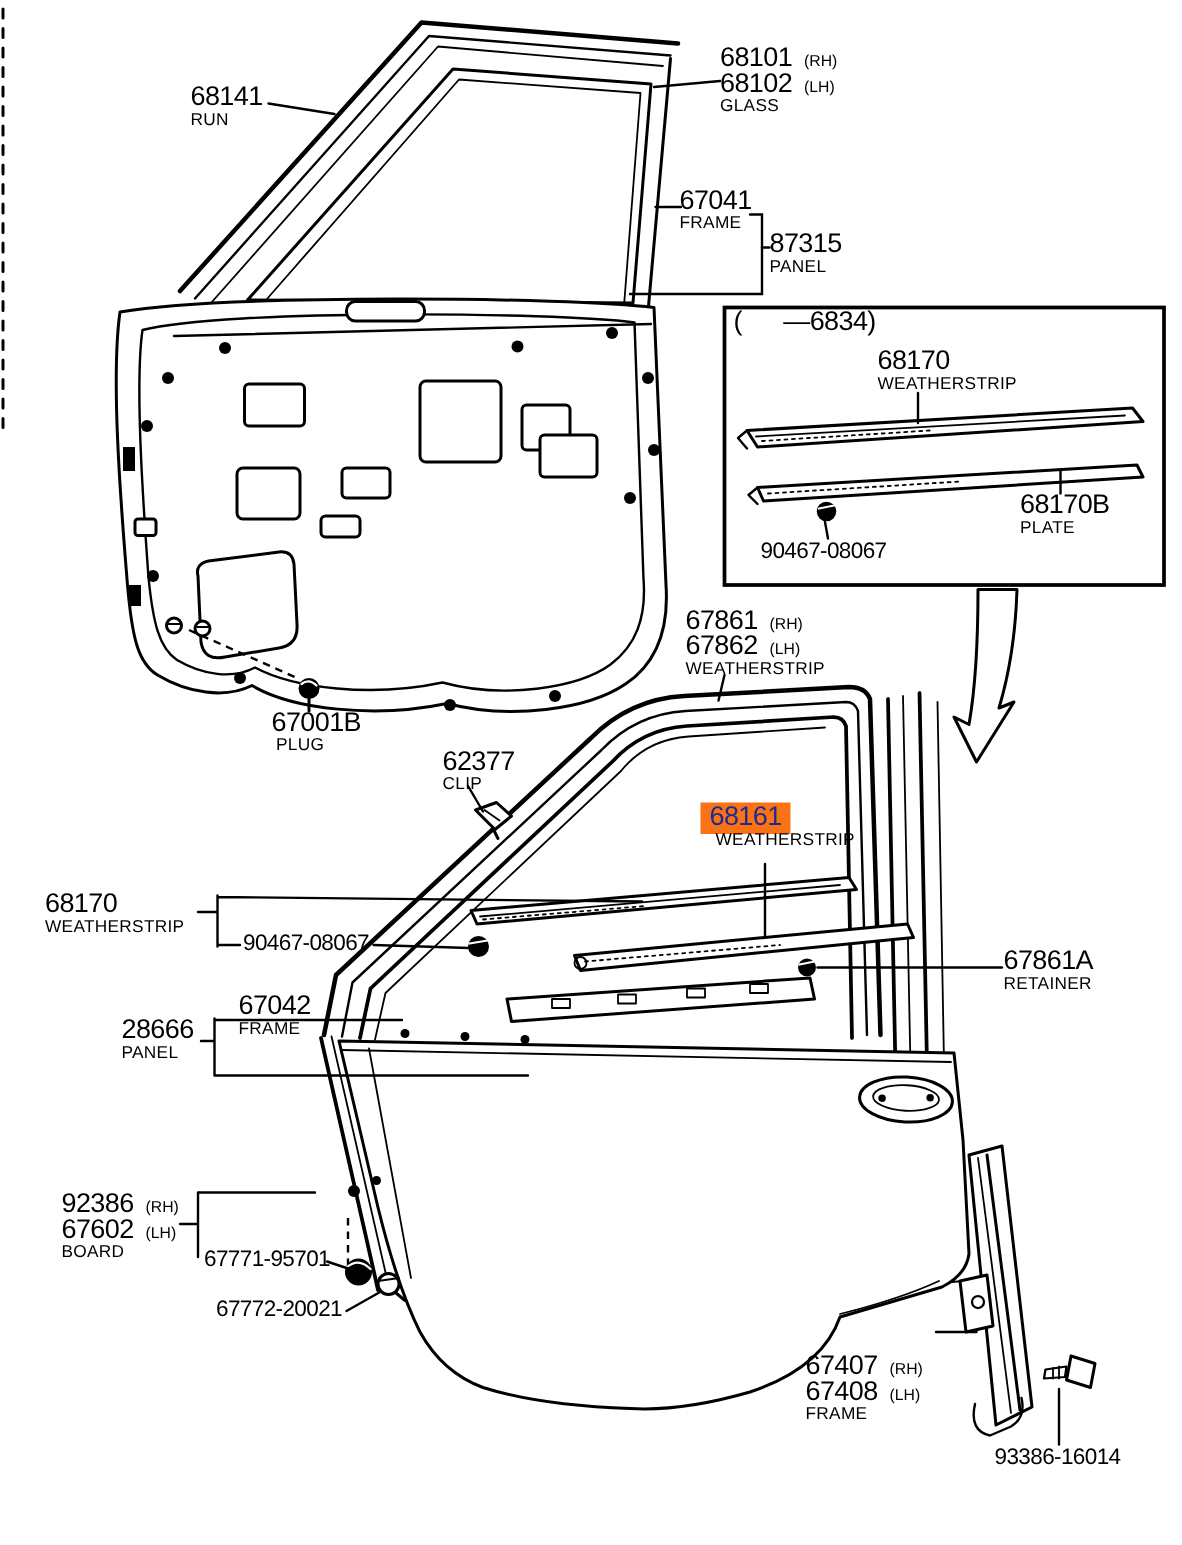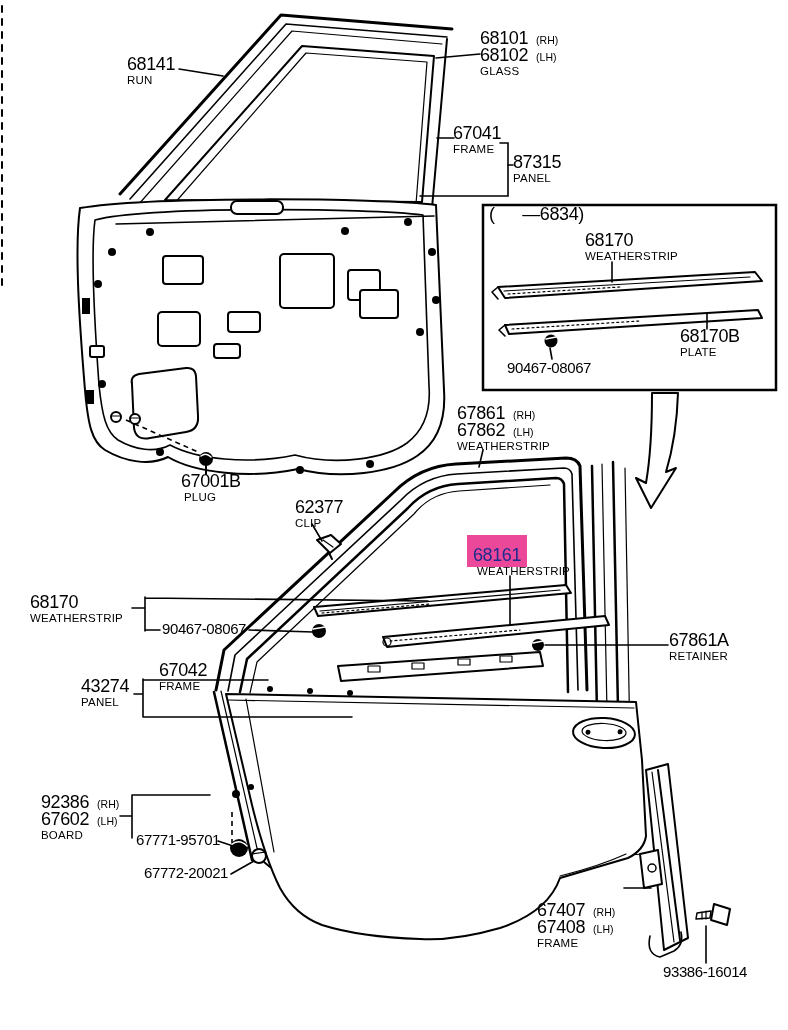--- a/index.html
+++ b/index.html
@@ -6,21 +6,21 @@
   #stage{position:relative;width:788px;height:1030px;background:#ffffff;overflow:hidden;
          font-family:"Liberation Sans","DejaVu Sans",sans-serif;}
   svg{position:absolute;left:0;top:0;}
   .lbl{position:absolute;font-weight:400;color:#000;}
   .num{font-size:18px;line-height:17px;letter-spacing:-0.4px;}
   .sub{font-size:11.5px;line-height:12px;letter-spacing:0.2px;margin-top:1px;}
   .side{font-size:10.5px;}
   .code{font-size:15px;line-height:16px;letter-spacing:-0.4px;}
   .row{display:flex;gap:8px;align-items:baseline;}
   .pre{white-space:pre;}
-  .hl{display:inline-block;background:#ec4899;color:#1d2b8f;padding:12px 6px 3px;
+  .hl{display:inline-block;background:#f97316;color:#1d2b8f;padding:1px 6px 3px;
       font-size:18px;line-height:17px;letter-spacing:-0.4px;}
   .small-code{font-size:9.5px;letter-spacing:0.4px;}
   
   .s1{stroke:#000;stroke-width:1.2;fill:none;stroke-linecap:round;stroke-linejoin:round}
   .s15{stroke:#000;stroke-width:1.6;fill:none;stroke-linecap:round;stroke-linejoin:round}
   .s2{stroke:#000;stroke-width:2;fill:none;stroke-linecap:round;stroke-linejoin:round}
   .s25{stroke:#000;stroke-width:2.5;fill:none;stroke-linecap:round;stroke-linejoin:round}
   .s3{stroke:#000;stroke-width:3;fill:none;stroke-linecap:round;stroke-linejoin:round}
   .fw{fill:#fff;stroke:#000;stroke-width:2;stroke-linejoin:round}
   .fw1{fill:#fff;stroke:#000;stroke-width:1.5;stroke-linejoin:round}
@@ -280,21 +280,21 @@
     <div class="num">67861A</div>
     <div class="sub">RETAINER</div>
   </div>
 
   <div class="lbl" style="left:159px;top:662px">
     <div class="num">67042</div>
     <div class="sub">FRAME</div>
   </div>
 
   <div class="lbl" style="left:81px;top:678px">
-    <div class="num">43274</div>
+    <div class="num">28666</div>
     <div class="sub">PANEL</div>
   </div>
 
   <div class="lbl" style="left:41px;top:794px">
     <div class="row">
       <span class="num">92386</span>
       <span class="side">(RH)</span>
     </div>
     <div class="row">
       <span class="num">67602</span>

